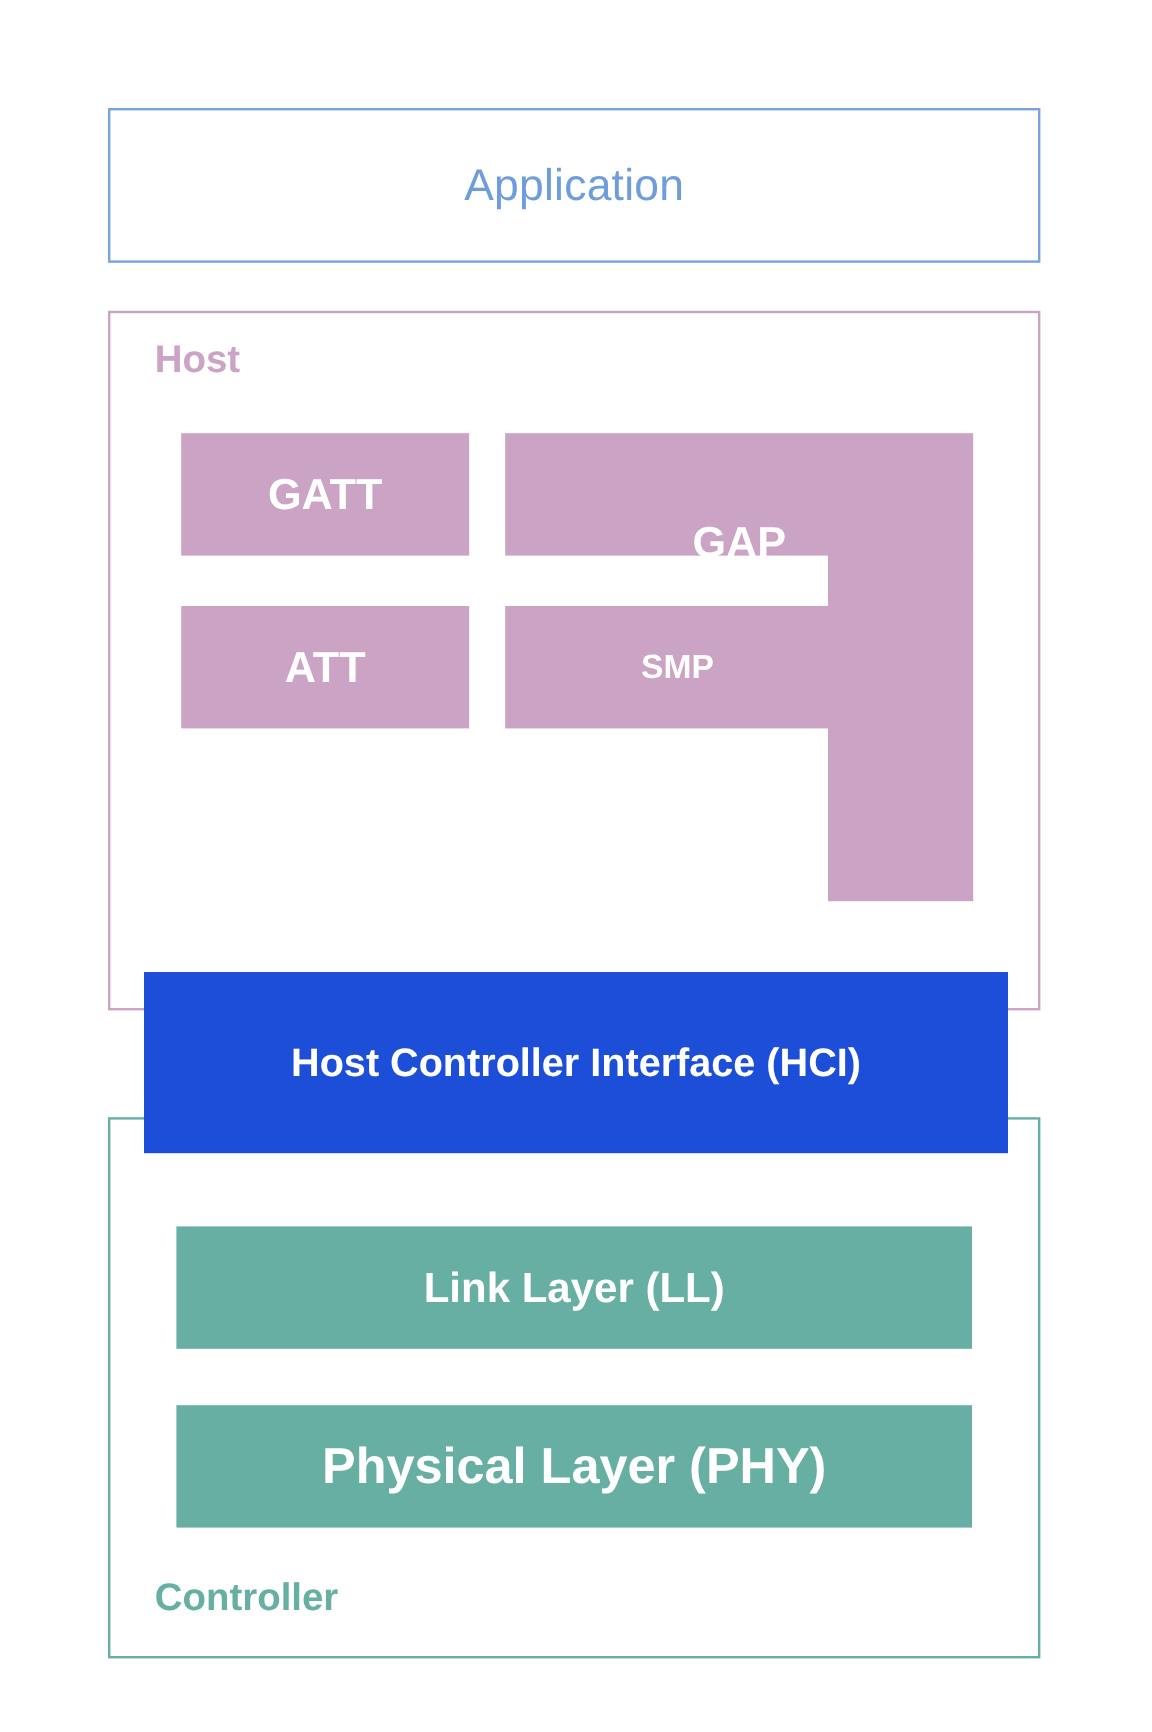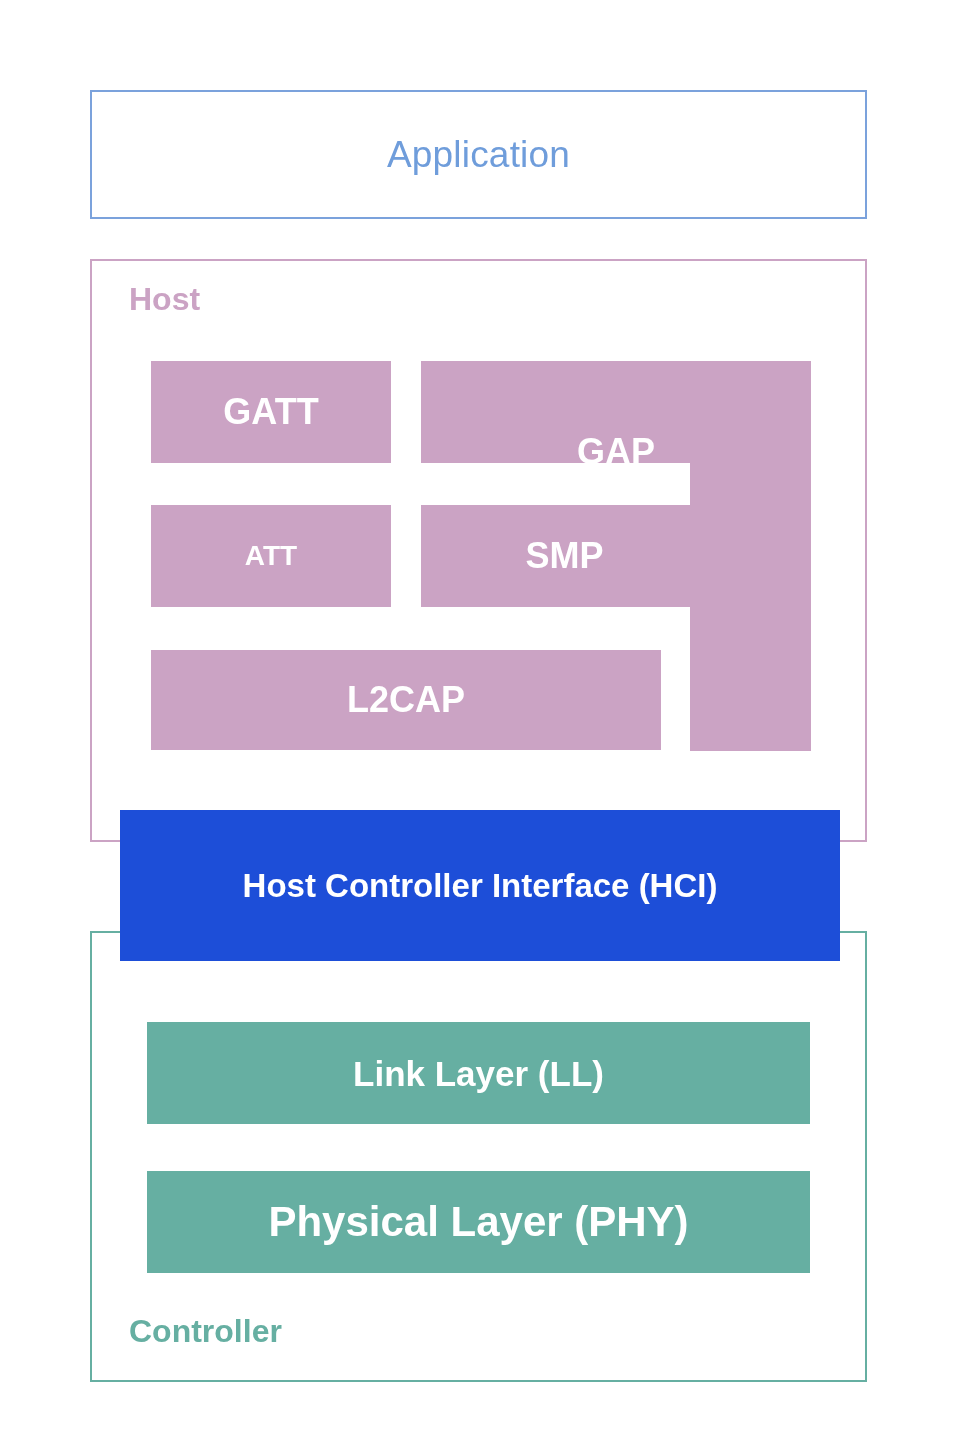--- a/index.html
+++ b/index.html
@@ -114,25 +114,25 @@
     background: #cba3c4;
   }
   .blk-gap-text {
     position: absolute;
     left: 0; top: 0; width: 390px; height: 102px;
     display: flex; align-items: center; justify-content: center;
     color: #ffffff; font-weight: bold; font-size: 36px; margin-top: 40px;
   }
   .blk-att {
     left: 151px; top: 505px; width: 240px; height: 102px;
-    font-size: 28px;
+    font-size: 36px;
   }
   .blk-smp {
     left: 421px; top: 505px; width: 287px; height: 102px;
-    font-size: 36px;
+    font-size: 28px;
   }
   .blk-l2cap {
     left: 151px; top: 650px; width: 510px; height: 100px;
     font-size: 36px;
   }
 
   
   .blk-hci {
     left: 120px; top: 810px; width: 720px; height: 151px;
     font-size: 33px;
@@ -165,21 +165,20 @@
   <div class="blk-gap-wrap">
     <div class="blk-gap-top"></div>
     <div class="blk-gap-stem"></div>
     <div class="blk-gap-text">GAP</div>
   </div>
 
   <div class="block mauve blk-att">ATT</div>
 
   <div class="block mauve blk-smp">SMP</div>
 
-  <div class="block mauve blk-l2cap">L2CAP</div>
 
   <div class="outer-box controller-box"></div>
   <div class="controller-label">Controller</div>
 
   <div class="block teal blk-ll">Link Layer (LL)</div>
 
   <div class="block teal blk-phy">Physical Layer (PHY)</div>
 
   <div class="block red blk-hci">Host Controller Interface (HCI)</div>
 

